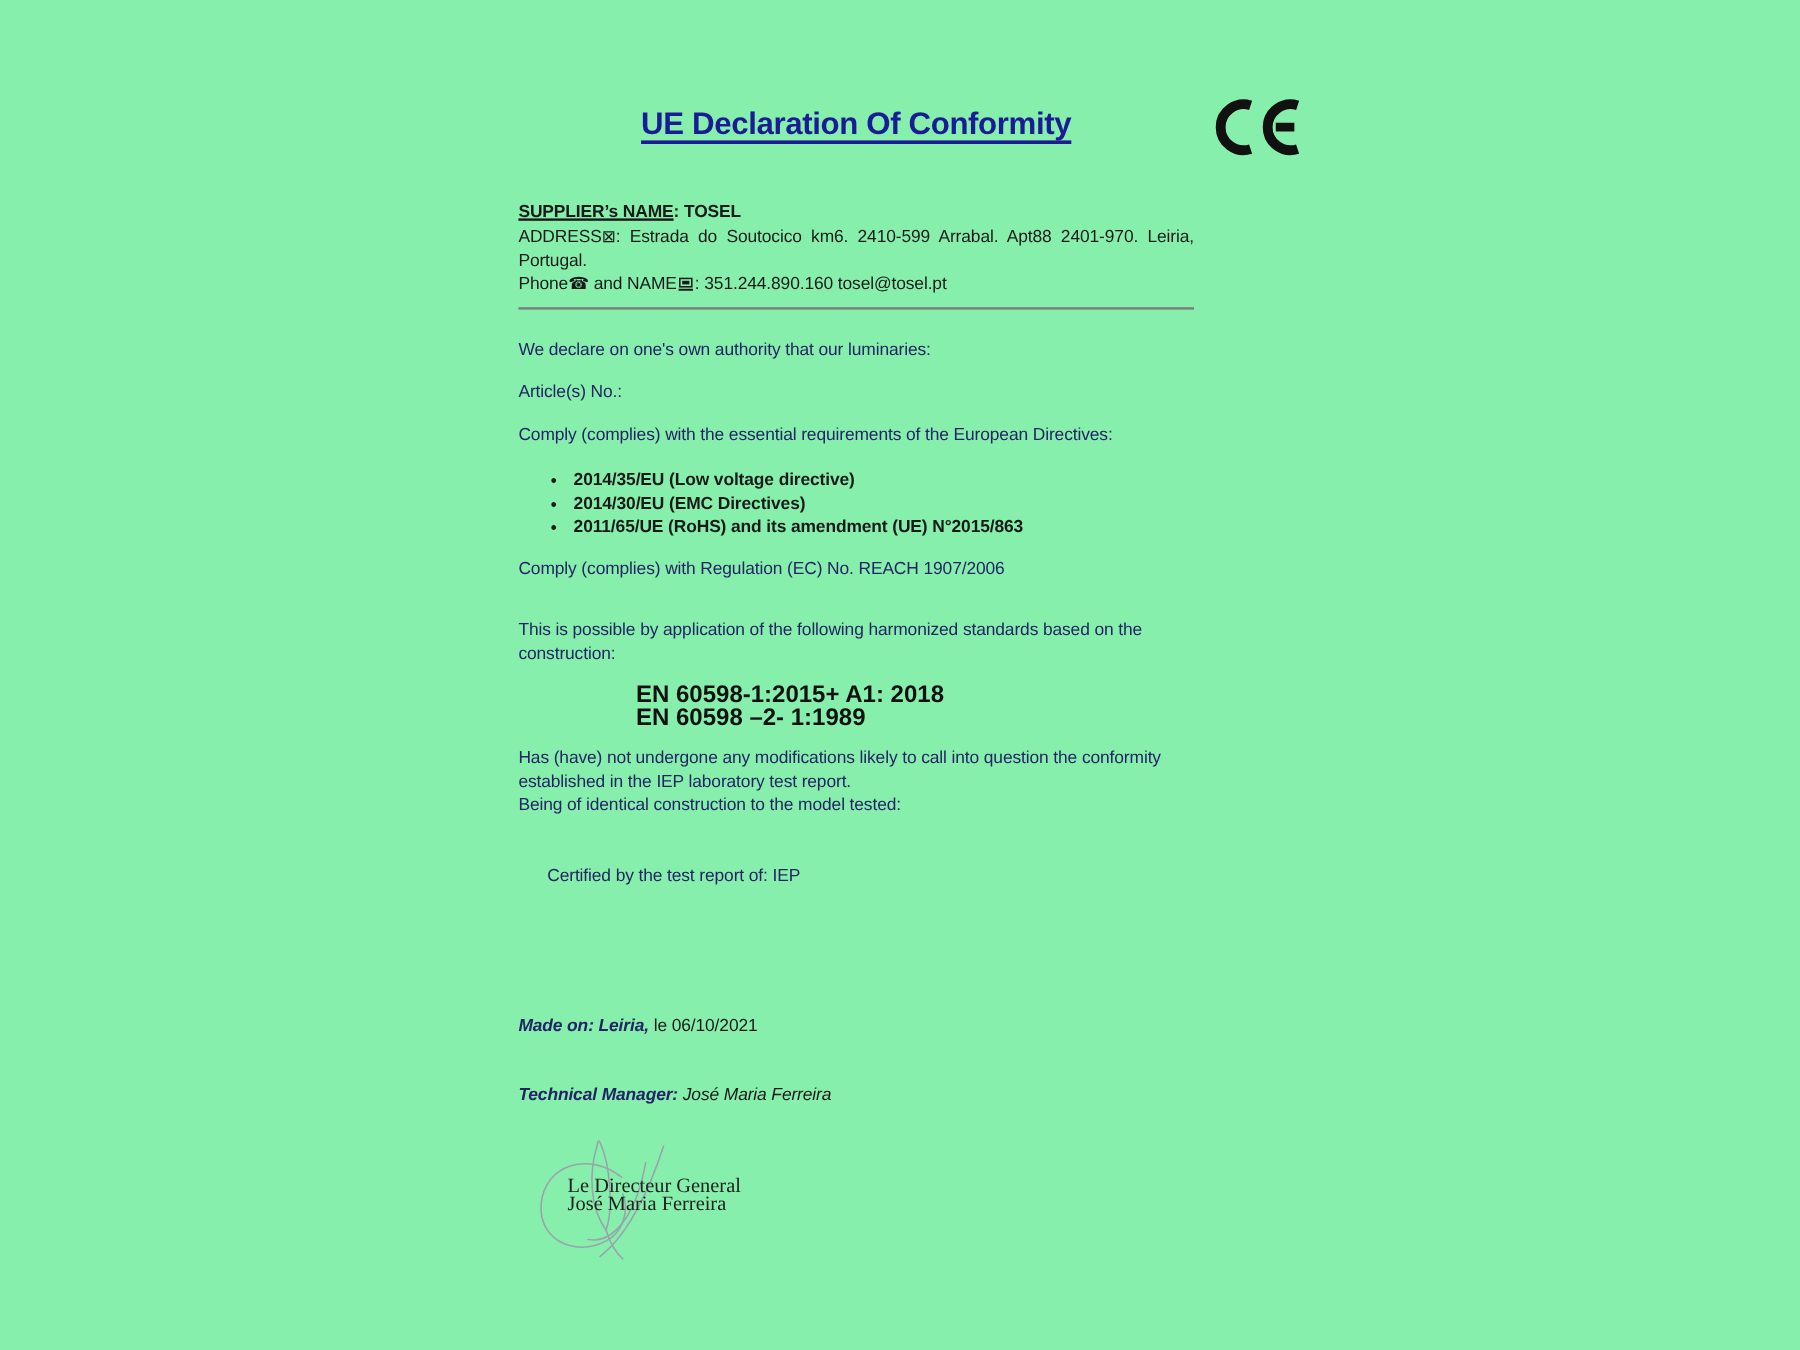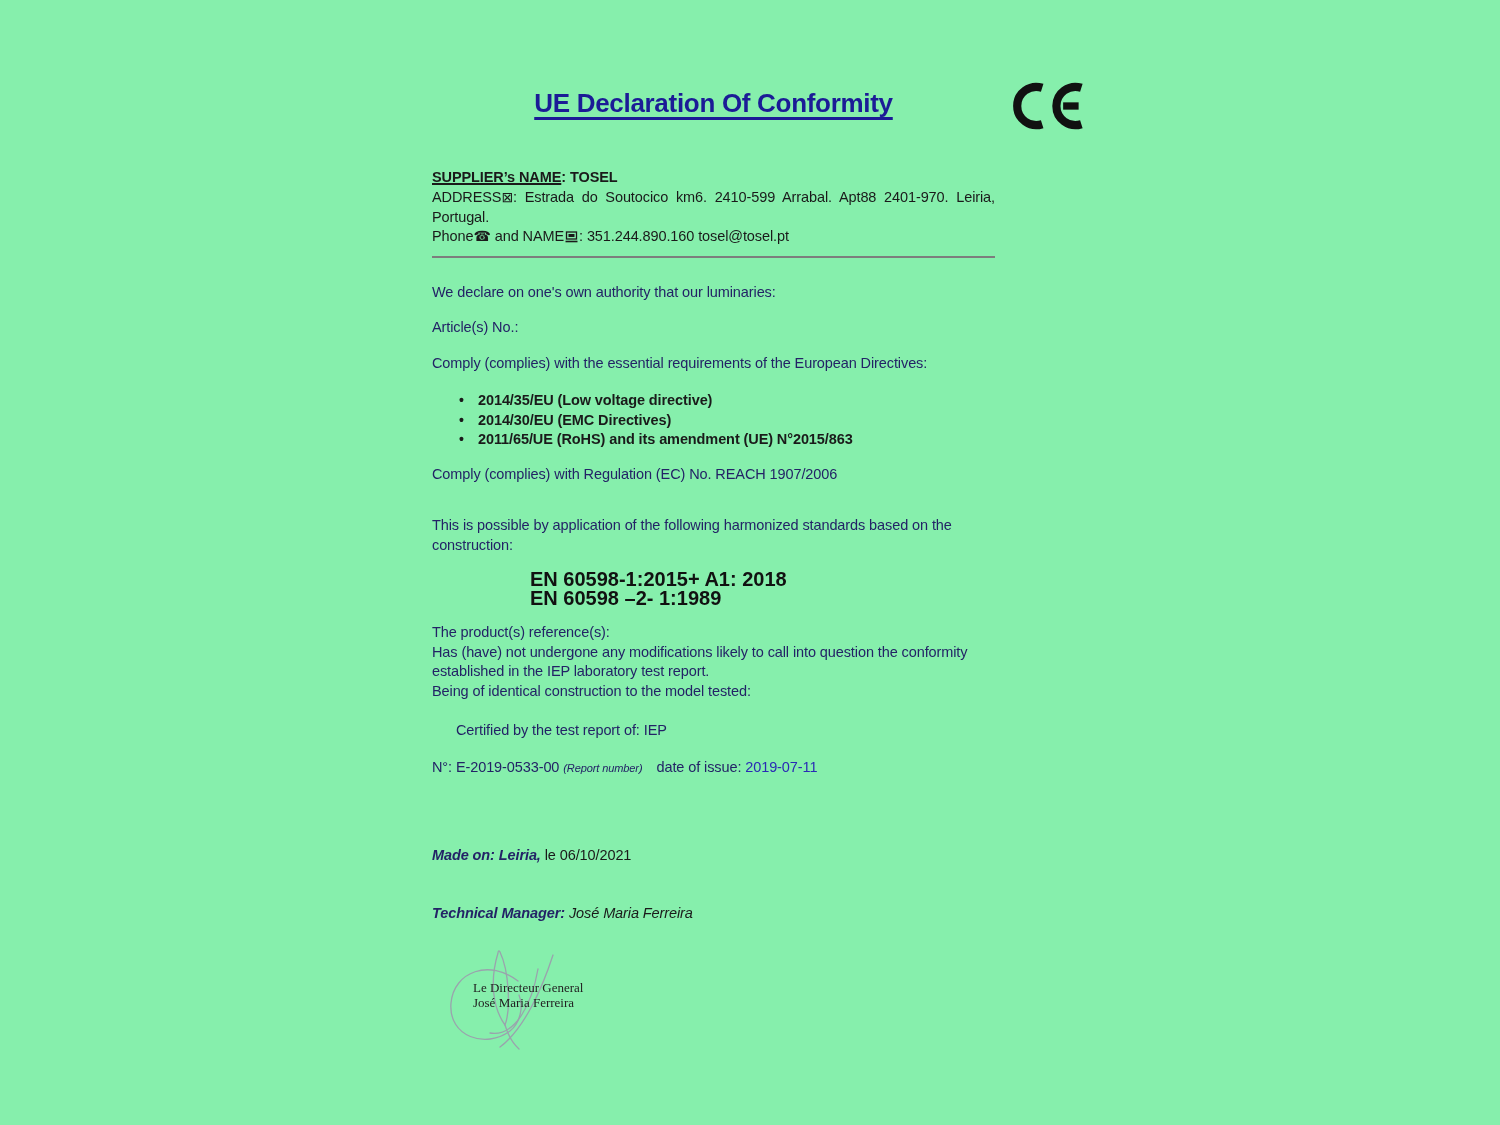--- a/index.html
+++ b/index.html
@@ -57,21 +57,21 @@
   .issue-date{color:#2a2ab5;}
   .made-on{top:846px;}
   .manager{top:904px;}
   .b{font-weight:bold;font-style:italic;}
   .it{font-style:italic;}
   .sig-wrap{position:absolute;left:440px;top:943px;width:160px;height:115px;}
   .sig-svg{position:absolute;left:0;top:0;}
   .sig-text{
     position:absolute;left:33px;top:37px;
     font-family:"Liberation Serif",serif;
-    font-size:13px;line-height:15px;color:#222;
+    font-size:17px;line-height:15px;color:#222;
     white-space:nowrap;
   }
 </style>
 </head>
 <body>
 
 <div class="page">
 
   <div class="ce">
     <svg width="82" height="56" viewBox="0 0 90 58">
@@ -116,30 +116,26 @@
     <div class="abs p-reach body-txt navy">Comply (complies) with Regulation (EC) No. REACH 1907/2006</div>
 
     <div class="abs p-harmonized body-txt navy">This is possible by application of the following harmonized standards based on the construction:</div>
 
     <div class="standards">
       <div>EN 60598-1:2015+ A1: 2018</div>
       <div>EN 60598 –2- 1:1989</div>
     </div>
 
     <div class="abs p-products body-txt navy">
-      <p>The product(s) reference(s):</p>
       <p>Has (have) not undergone any modifications likely to call into question the conformity established in the IEP laboratory test report.</p>
       <p>Being of identical construction to the model tested:</p>
     </div>
 
     <div class="abs p-certified body-txt navy">Certified by the test report of:  IEP</div>
 
-    <div class="abs report-line body-txt navy">
-      <span>N°: E-2019-0533-00 </span><span class="report-note">(Report number)</span><span class="issue-label">date of issue: </span><span class="issue-date">2019-07-11</span>
-    </div>
 
     <div class="abs made-on body-txt">
       <span class="b navy">Made on: Leiria, </span><span class="black">le 06/10/2021</span>
     </div>
 
     <div class="abs manager body-txt">
       <span class="b navy">Technical Manager: </span><span class="it black">José Maria Ferreira</span>
     </div>
 
   </div>

